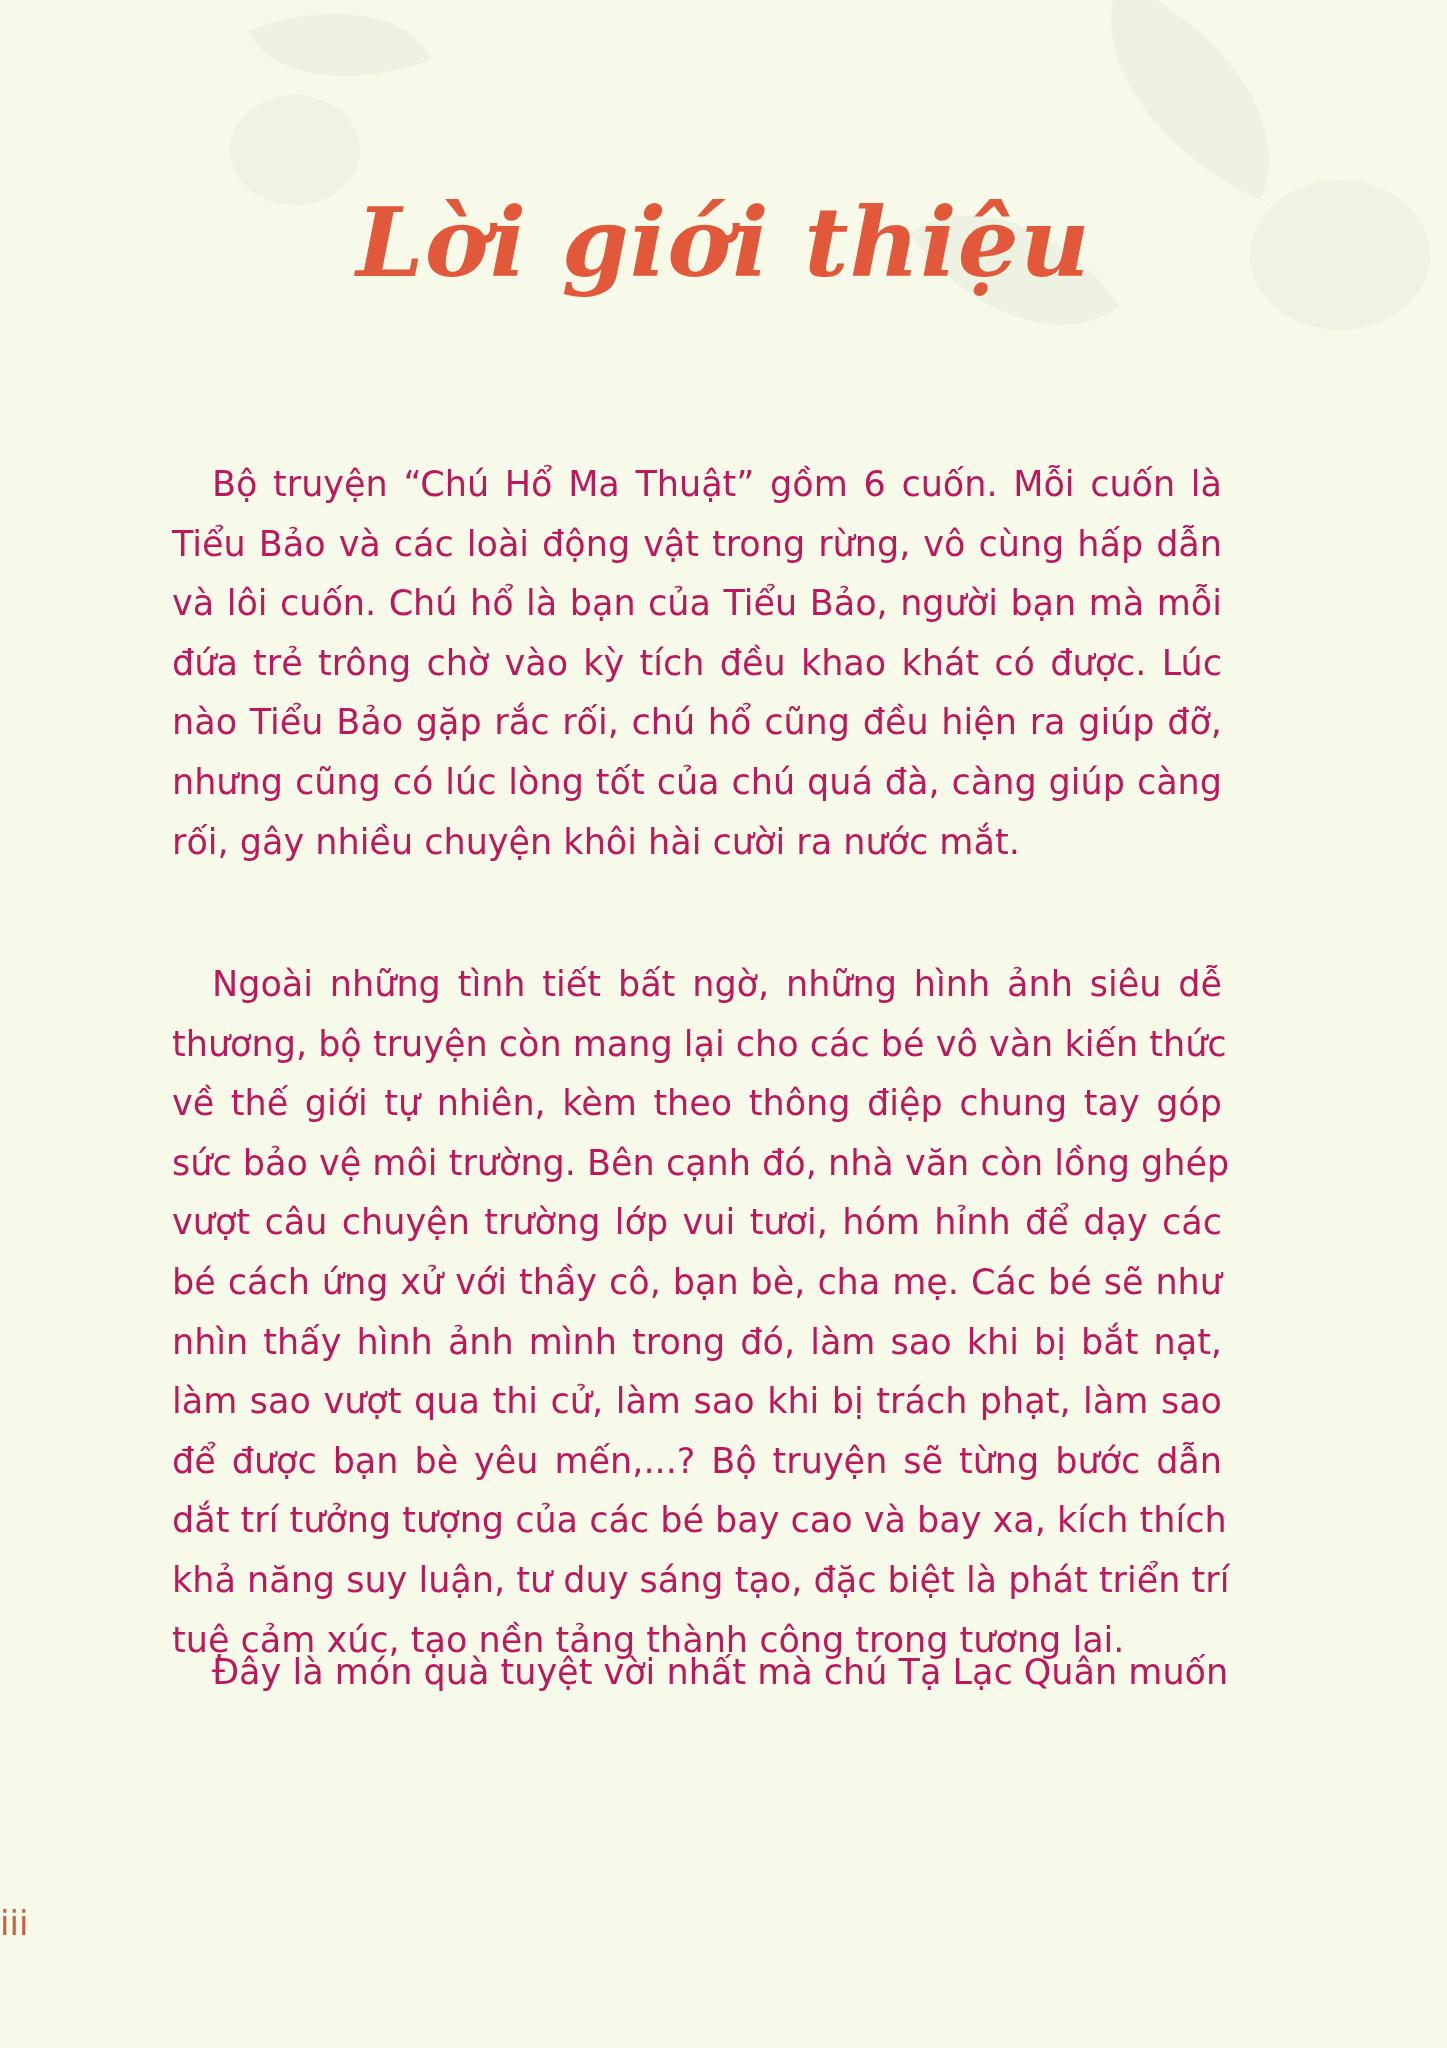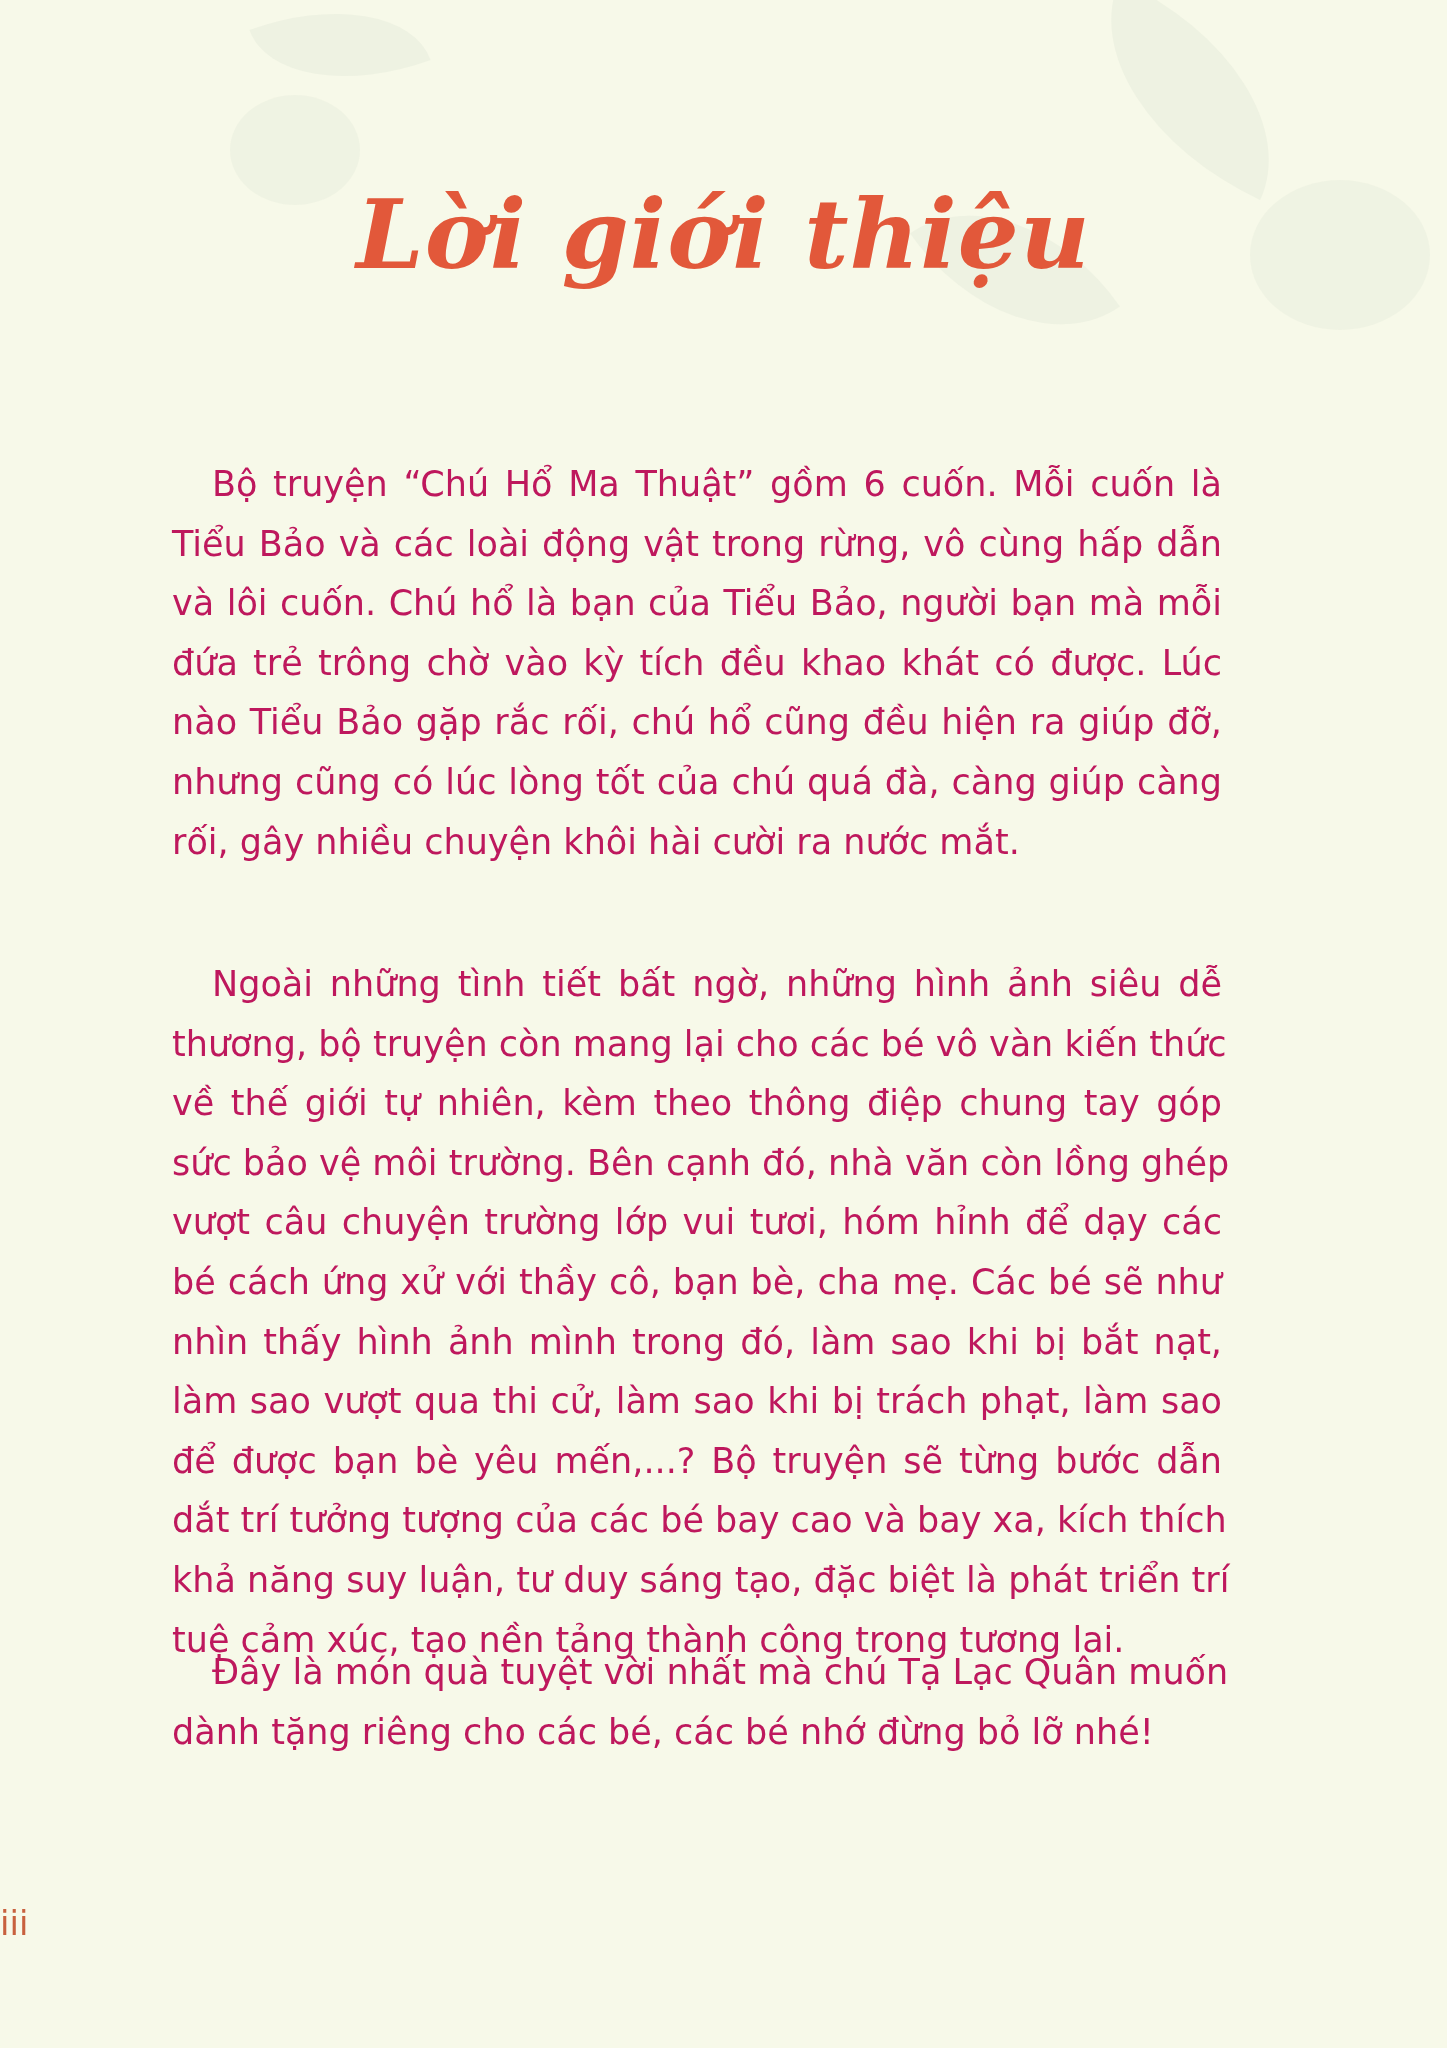--- a/index.html
+++ b/index.html
@@ -4,21 +4,21 @@
 <style>
   html, body { margin: 0; padding: 0; }
   body {
     width: 1447px; height: 2048px; position: relative; overflow: hidden;
     background: #f7f9e9;
     font-family: "DejaVu Sans", sans-serif;
   }
   .watermark { position: absolute; border-radius: 50%; background: #e9efdf; opacity: 0.55; }
   .wm-leaf { position: absolute; background: #e6ecdc; opacity: 0.5; border-radius: 0 100% 0 100%; }
   .title {
-    position: absolute; left: 0; width: 1447px; top: 178px; text-align: center;
+    position: absolute; left: 0; width: 1447px; top: 186px; text-align: center;
     font-family: "DejaVu Serif", serif; font-style: italic; font-weight: bold;
     font-size: 96px; color: #e2583a; letter-spacing: 1px;
   }
   .para { position: absolute; left: 172px; width: 1050px; }
   .line {
     display: block; height: 59.6px; line-height: 59.6px; font-size: 35px;
     color: #be185d; white-space: nowrap;
     text-align: justify; text-align-last: justify;
   }
   .line.first { padding-left: 40px; }
@@ -59,16 +59,15 @@
   <span class="line">nhìn thấy hình ảnh mình trong đó, làm sao khi bị bắt nạt,</span>
   <span class="line">làm sao vượt qua thi cử, làm sao khi bị trách phạt, làm sao</span>
   <span class="line">để được bạn bè yêu mến,...? Bộ truyện sẽ từng bước dẫn</span>
   <span class="line">dắt trí tưởng tượng của các bé bay cao và bay xa, kích thích</span>
   <span class="line">khả năng suy luận, tư duy sáng tạo, đặc biệt là phát triển trí</span>
   <span class="line last">tuệ cảm xúc, tạo nền tảng thành công trong tương lai.</span>
 </div>
 
 <div class="para" style="top:1643px;">
   <span class="line first">Đây là món quà tuyệt vời nhất mà chú Tạ Lạc Quân muốn</span>
-  <span class="line last">dành tặng riêng cho các bé, các bé nhớ đừng bỏ lỡ nhé!</span>
 </div>
 
 <div class="page-number">iii</div>
 
 </body></html>

